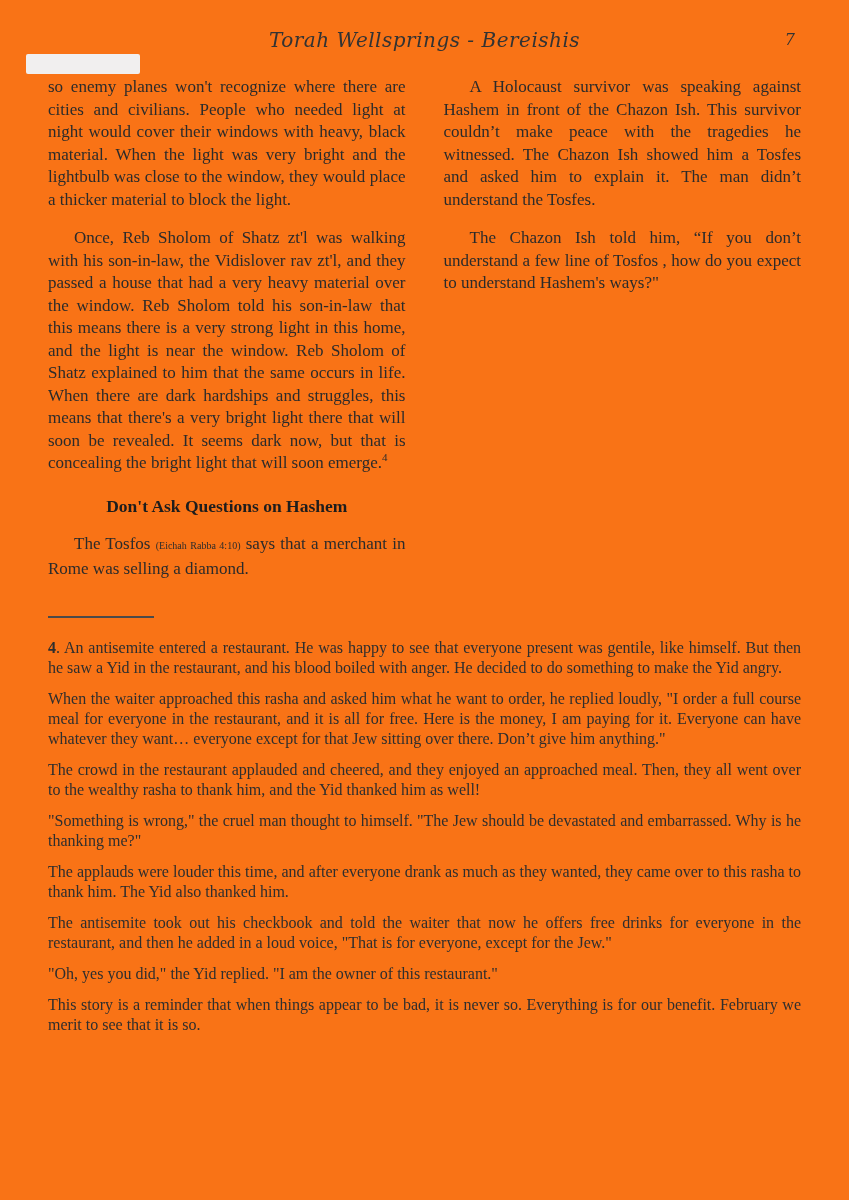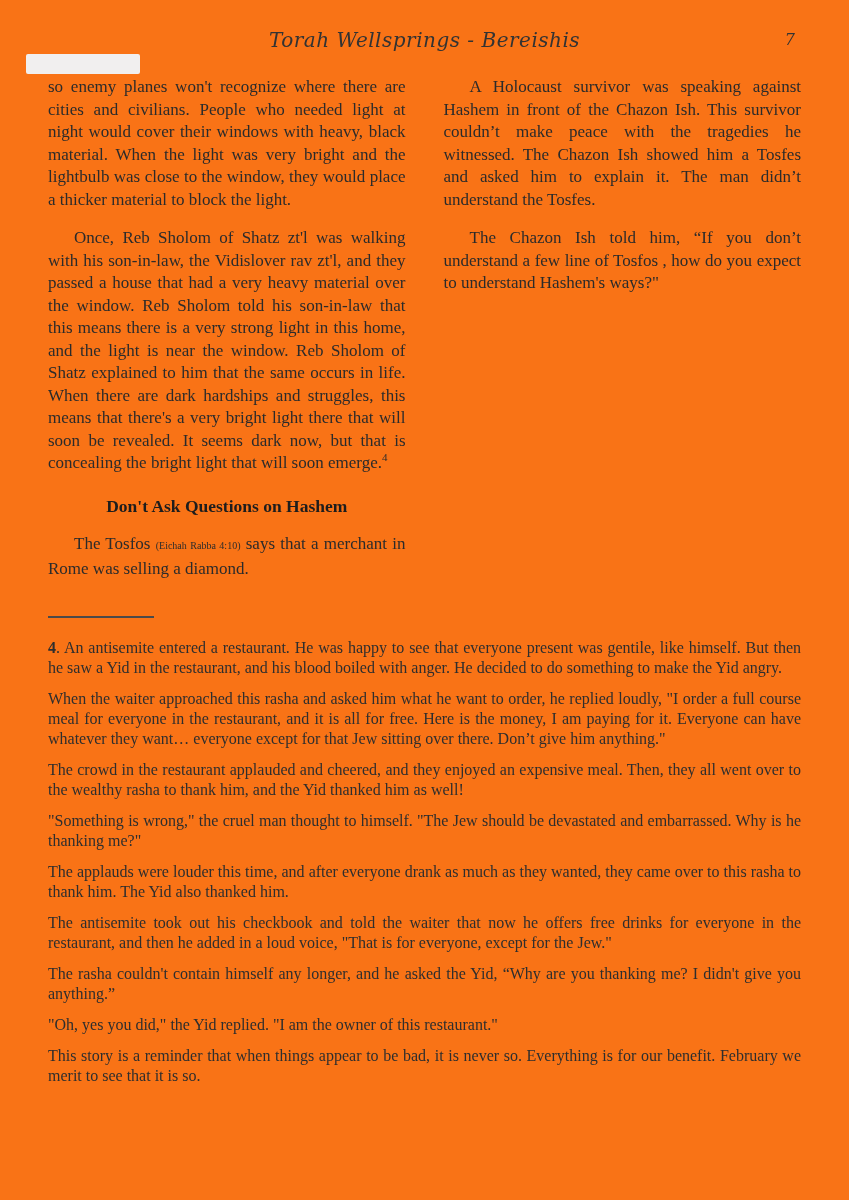--- a/index.html
+++ b/index.html
@@ -133,22 +133,21 @@
       <p>The Chazon Ish told him, “If you don’t understand a few line of Tosfos , how do you expect to understand Hashem's ways?"</p>
     </section>
 
   </div>
 
   <div class="footnote-rule"></div>
 
   <footer class="footnotes">
     <p><span class="fn-number">4</span><span>. An antisemite entered a restaurant. He was happy to see that everyone present was gentile, like himself. But then he saw a Yid in the restaurant, and his blood boiled with anger. He decided to do something to make the Yid angry.</span></p>
     <p>When the waiter approached this rasha and asked him what he want to order, he replied loudly, "I order a full course meal for everyone in the restaurant, and it is all for free. Here is the money, I am paying for it. Everyone can have whatever they want… everyone except for that Jew sitting over there. Don’t give him anything."</p>
-    <p>The crowd in the restaurant applauded and cheered, and they enjoyed an expensive meal. Then, they all went over to the wealthy rasha to thank him, and the Yid thanked him as well!</p>
+    <p>The crowd in the restaurant applauded and cheered, and they enjoyed an approached meal. Then, they all went over to the wealthy rasha to thank him, and the Yid thanked him as well!</p>
     <p>"Something is wrong," the cruel man thought to himself. "The Jew should be devastated and embarrassed. Why is he thanking me?"</p>
     <p>The applauds were louder this time, and after everyone drank as much as they wanted, they came over to this rasha to thank him. The Yid also thanked him.</p>
     <p>The antisemite took out his checkbook and told the waiter that now he offers free drinks for everyone in the restaurant, and then he added in a loud voice, "That is for everyone, except for the Jew."</p>
-    <p>The rasha couldn't contain himself any longer, and he asked the Yid, “Why are you thanking me? I didn't give you anything.”</p>
     <p>"Oh, yes you did," the Yid replied. "I am the owner of this restaurant."</p>
     <p>This story is a reminder that when things appear to be bad, it is never so. Everything is for our benefit. February we merit to see that it is so.</p>
   </footer>
 
 </div>
 
 </body></html>

